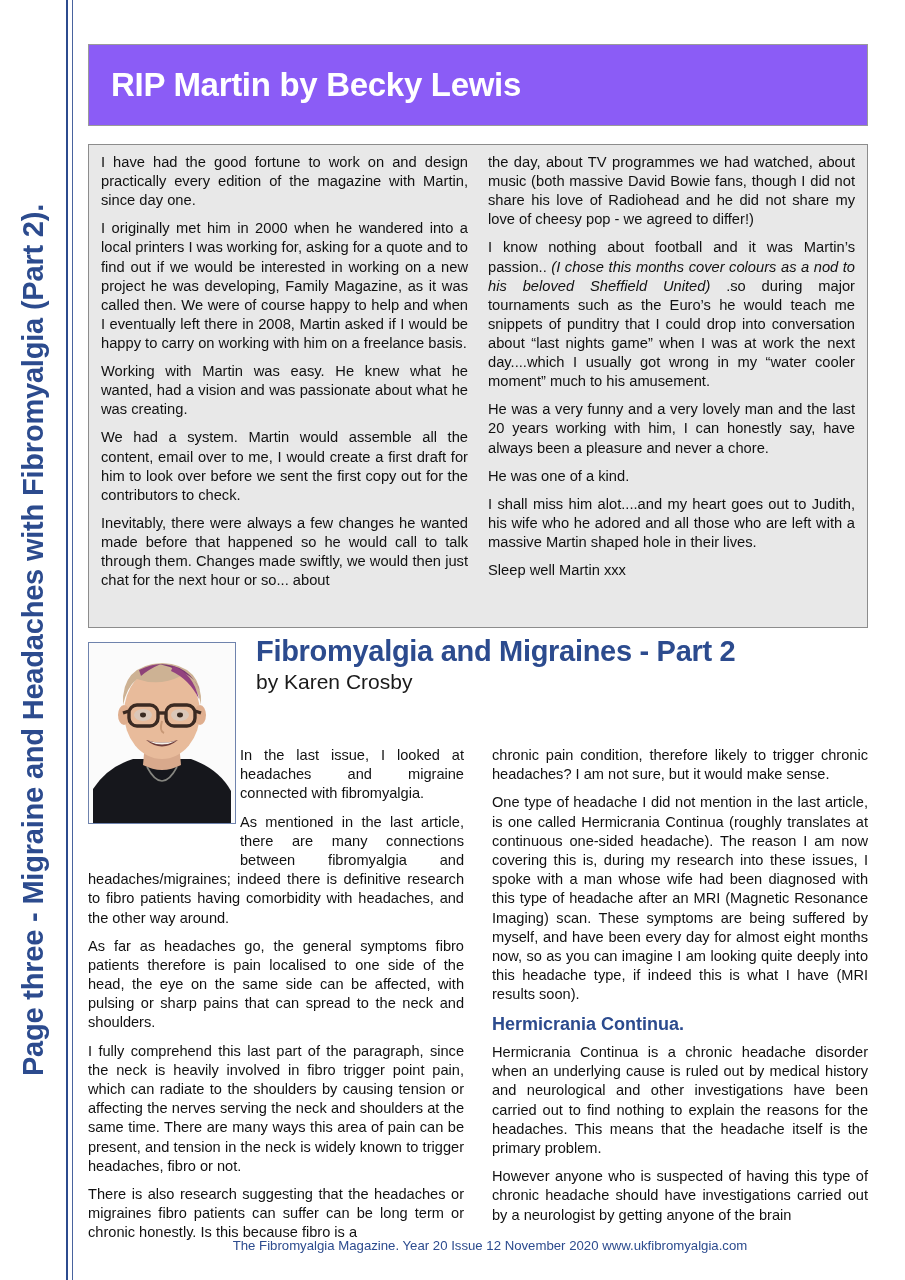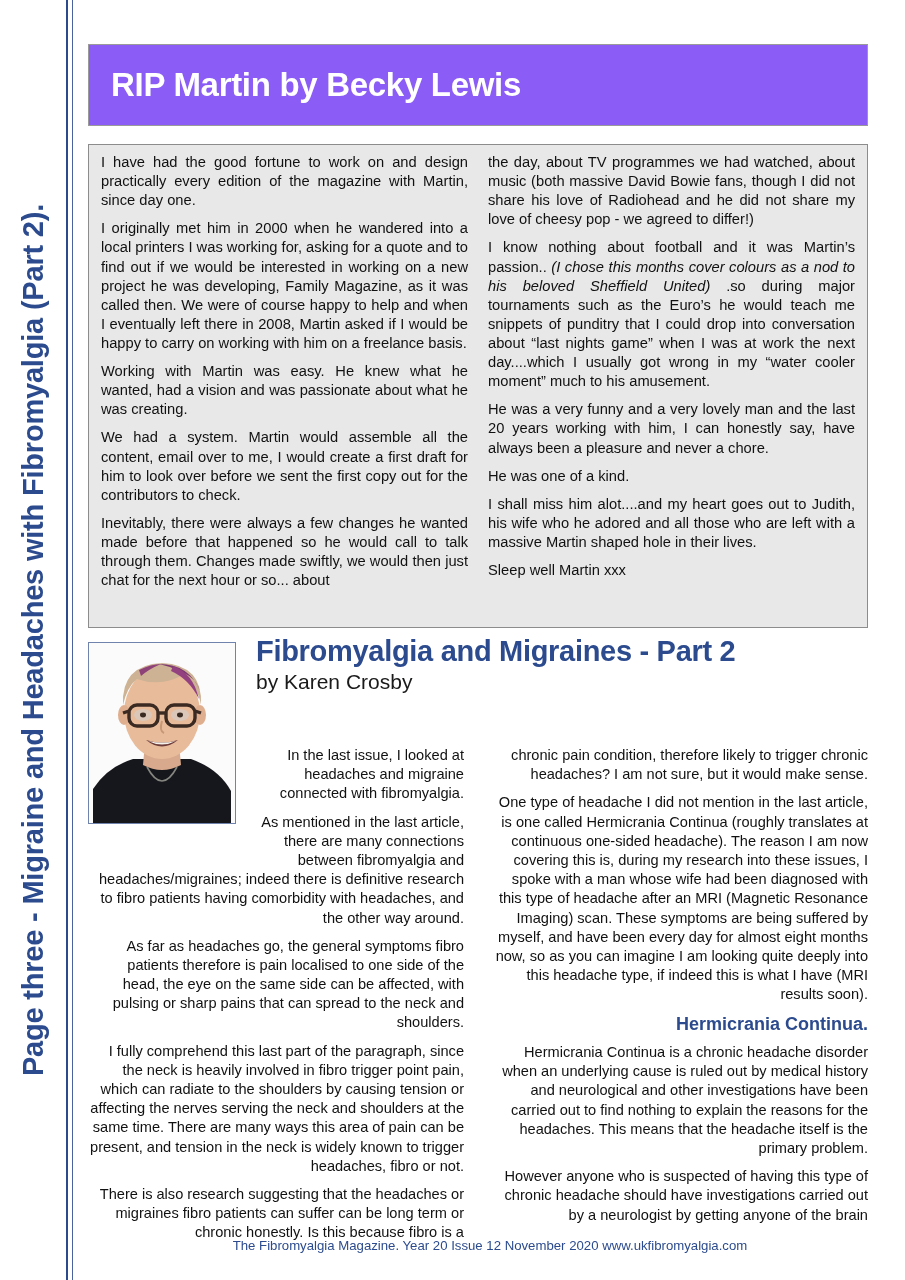--- a/index.html
+++ b/index.html
@@ -129,21 +129,21 @@
     gap: 28px;
     margin-top: 42px;
   }
   .art2-col {
     width: 380px;
     font-size: 14.6px;
     line-height: 1.315;
     text-align: justify;
     color: #111;
   }
-  .art2-col p { margin: 0 0 9px 0; text-align: right; }
+  .art2-col p { margin: 0 0 9px 0; }
   .art2-col-left .indent-float {
     float: left;
     width: 152px;
     height: 122px;
     shape-outside: inset(0);
   }
   .subhead {
     margin: 2px 0 6px 0 !important;
     font-size: 18px;
     font-weight: bold;

